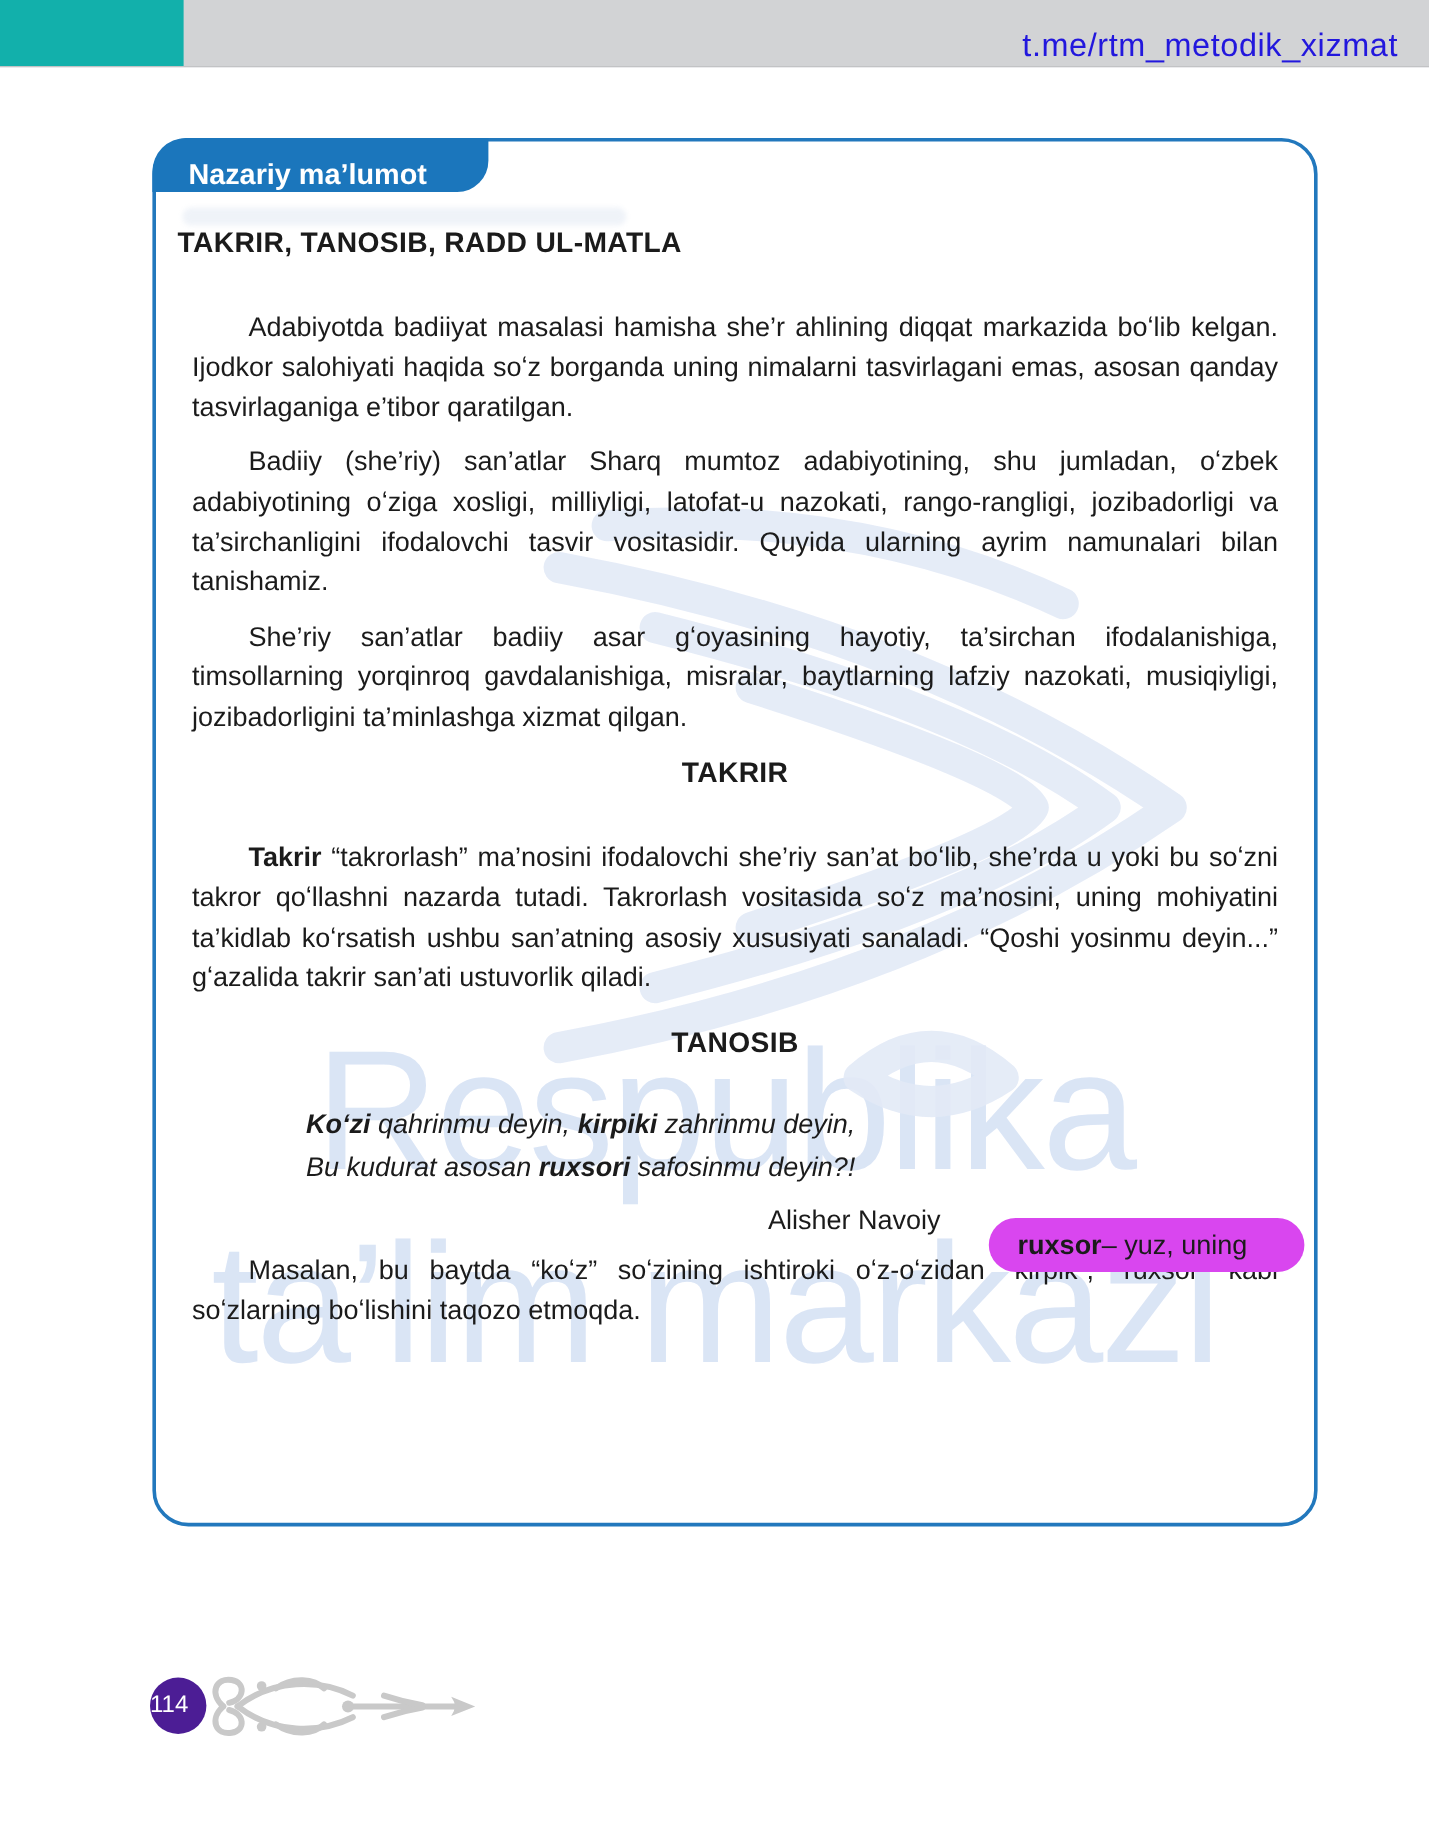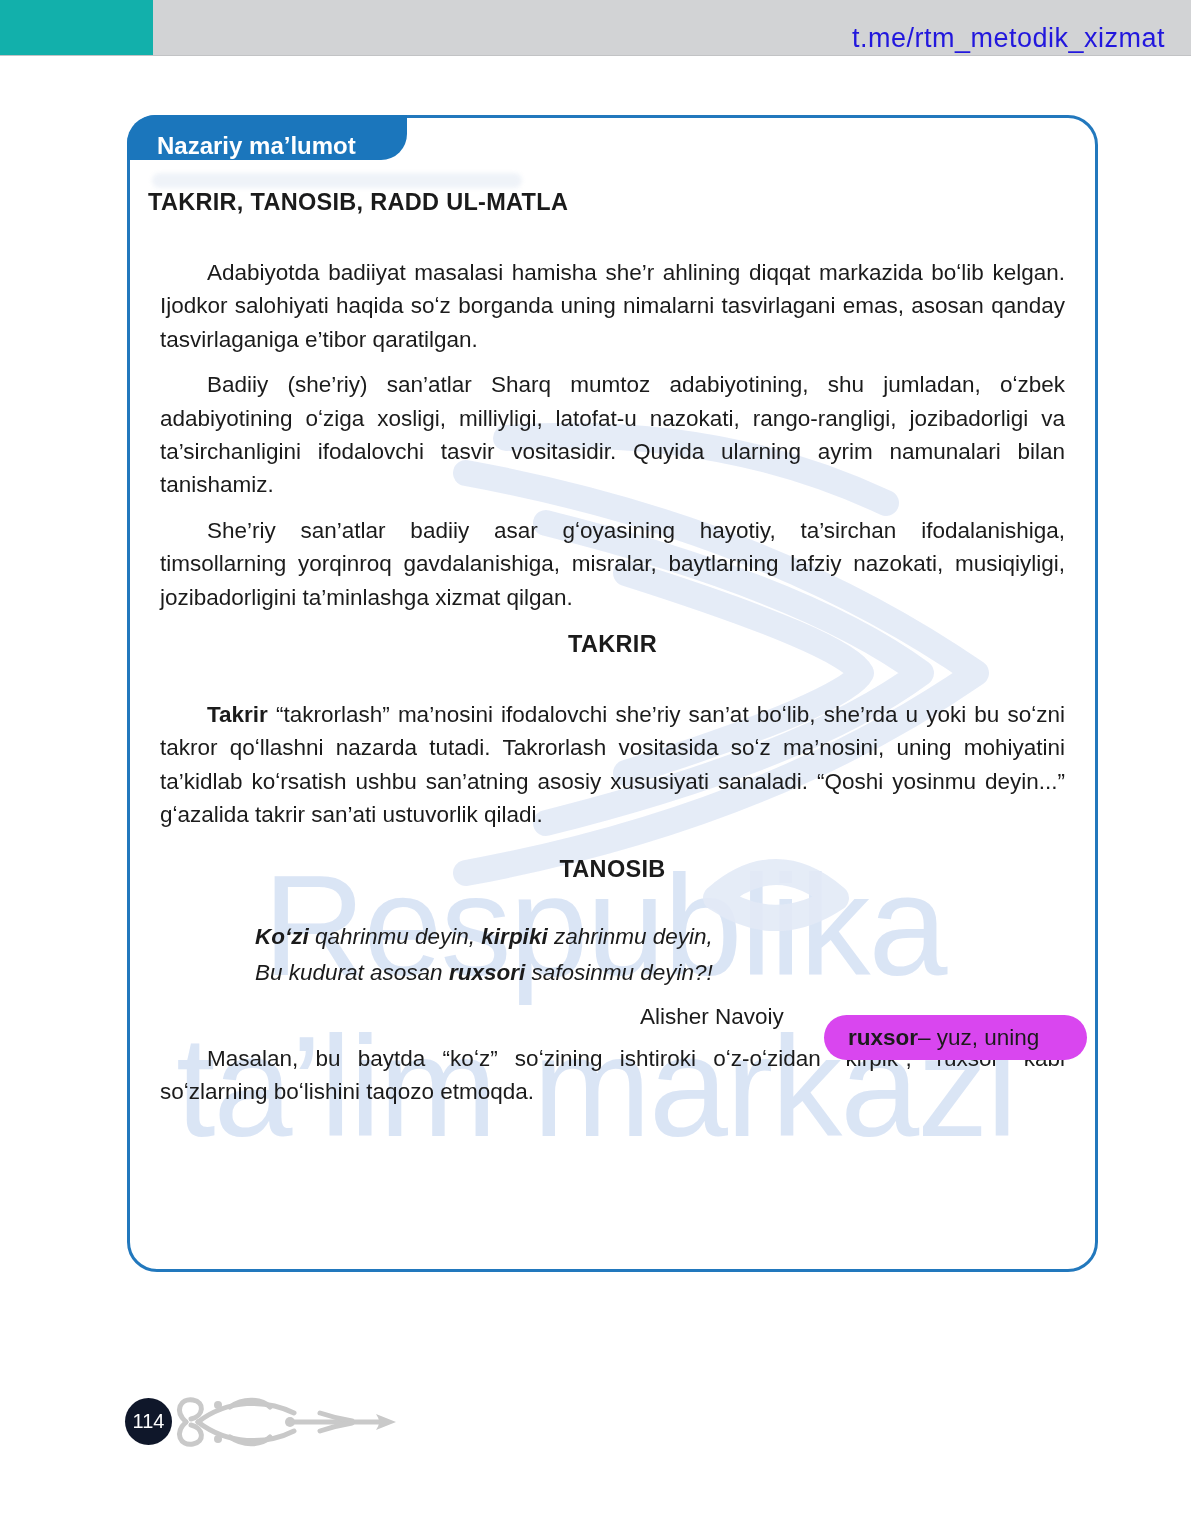--- a/index.html
+++ b/index.html
@@ -40,21 +40,21 @@
   .verse b{font-weight:bold;}
   .attribution{margin:13px 0 0 492px;font-size:22.5px;line-height:26px;}
   .closing{margin-top:53px;}
   .gloss-pill{position:absolute;left:694px;top:897px;width:263px;height:45px;background:#d946ef;
     border-radius:23px;display:flex;align-items:center;padding-left:24px;box-sizing:border-box;
     font-size:22.5px;z-index:2;}
   .gloss-pill .term{font-weight:bold;}
 
   
   .page-circle{position:absolute;left:125px;top:1398px;width:47px;height:47px;border-radius:50%;
-    background:#0f172a;color:#fff;font-size:20px;display:flex;align-items:center;justify-content:center;}
+    background:#4c1d95;color:#fff;font-size:20px;display:flex;align-items:center;}
   .ornament{position:absolute;left:170px;top:1393px;}
 </style>
 </head>
 <body>
 
 <div class="top-band"></div>
 <div class="teal-block"></div>
 <a class="tg-link" href="#">t.me/rtm_metodik_xizmat</a>
 
 <div class="main-box">

